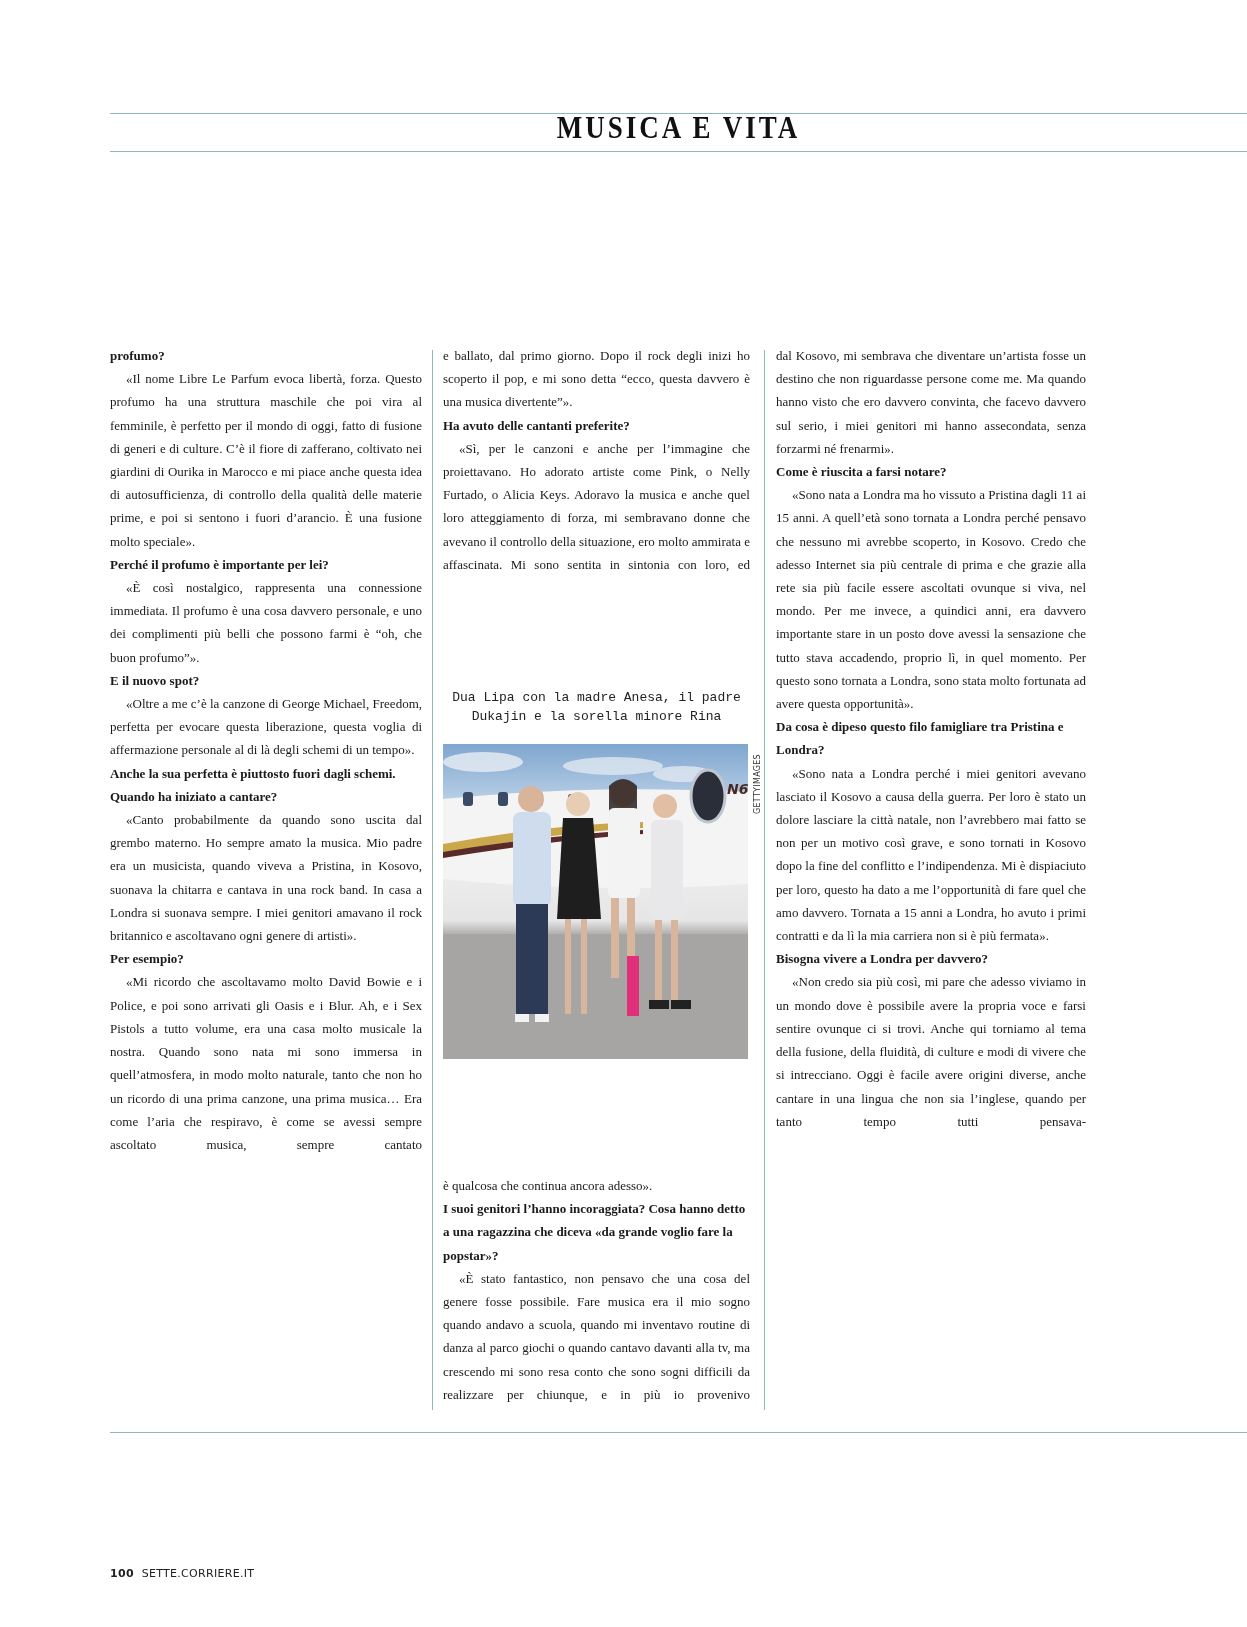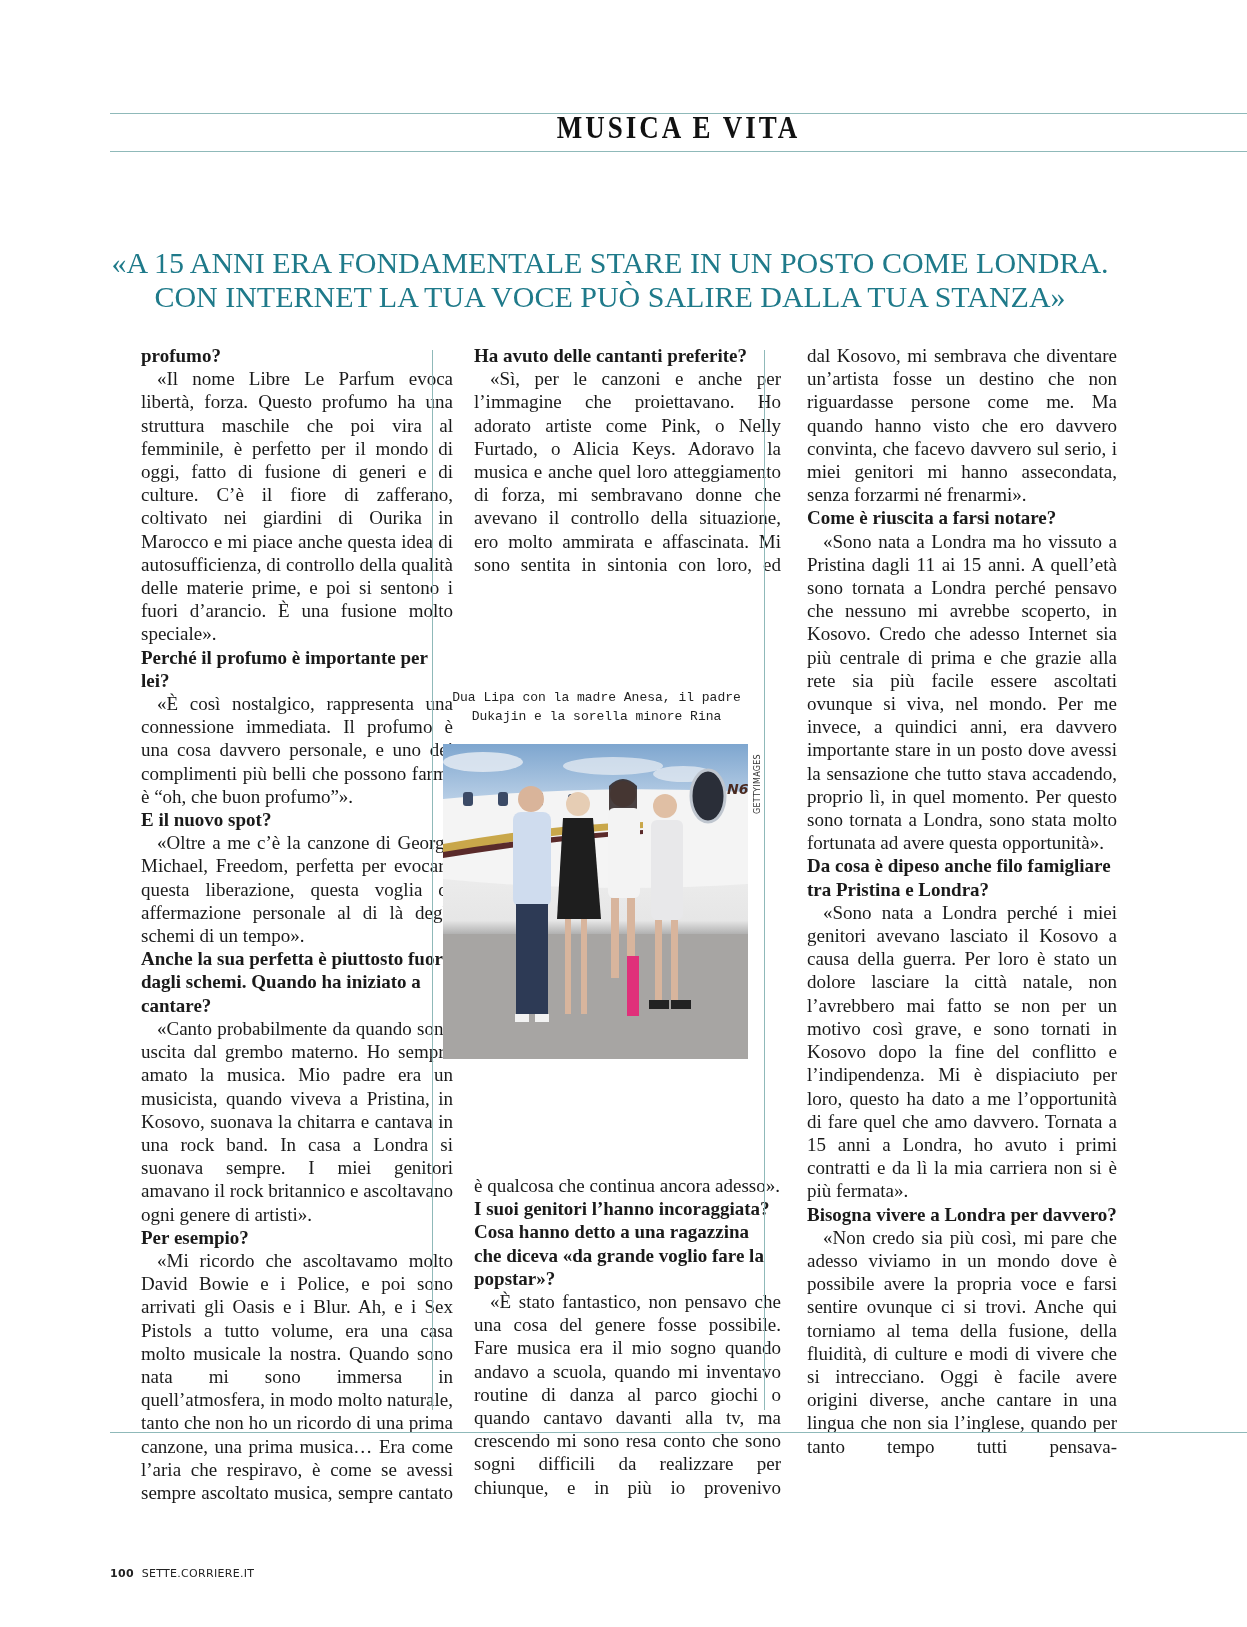--- a/index.html
+++ b/index.html
@@ -12,22 +12,22 @@
     font-size: 27px; letter-spacing: 3px; color: #111; transform: scaleY(1.15);
   }
   .pullquote {
     position: absolute; top: 246px; left: 110px; width: 1000px; text-align: center;
     font-family: "Liberation Serif", "DejaVu Serif", serif; font-size: 30px;
     line-height: 34px; color: #1f7a8a; letter-spacing: 0px;
   }
   .pullquote div { white-space: nowrap; }
   .col {
     position: absolute; top: 344px; width: 312px;
-    font-family: "Liberation Serif", "DejaVu Serif", serif; font-size: 19px;
-    line-height: 23.2px; color: #1a1a1a; text-align: justify; hyphens: manual; margin-left: 31px;
+    font-family: "Liberation Serif", "DejaVu Serif", serif; font-size: 13px;
+    line-height: 23.2px; color: #1a1a1a; text-align: justify; hyphens: manual;
   }
   .col1 { left: 110px; }
   .col2 { left: 443px; width: 307px; }
   .col3 { left: 776px; width: 310px; }
   .col p { margin: 0; text-indent: 0; }
   .col p.ans { text-indent: 16px; }
   .col p.q { font-weight: bold; text-align: left; }
   .col p.last { text-align-last: justify; }
   .vline { position: absolute; width: 1px; background: #8fb9b9; }
   .caption {
@@ -52,41 +52,38 @@
 </style>
 </head>
 <body>
 
 <div class="page">
 
   <div class="rule" style="top:113px;"></div>
   <div class="section-title">MUSICA E VITA</div>
   <div class="rule" style="top:151px;"></div>
 
-  <div class="pullquote">
-    <div>«A 15 ANNI ERA FONDAMENTALE STARE IN UN POSTO COME LONDRA.</div>
-    <div>CON INTERNET LA TUA VOCE PUÒ SALIRE DALLA TUA STANZA»</div>
-  </div>
 
   <div class="col col1">
     <p class="q">profumo?</p>
     <p class="ans">«Il nome Libre Le Parfum evoca libertà, forza. Questo profumo ha una struttura maschile che poi vira al femminile, è perfetto per il mondo di oggi, fatto di fusione di generi e di culture. C’è il fiore di zafferano, coltivato nei giardini di Ourika in Marocco e mi piace anche questa idea di autosufficienza, di controllo della qualità delle materie prime, e poi si sentono i fuori d’arancio. È una fusione molto speciale».</p>
     <p class="q">Perché il profumo è importante per lei?</p>
     <p class="ans">«È così nostalgico, rappresenta una connessione immediata. Il profumo è una cosa davvero personale, e uno dei complimenti più belli che possono farmi è “oh, che buon profumo”».</p>
     <p class="q">E il nuovo spot?</p>
     <p class="ans">«Oltre a me c’è la canzone di George Michael, Freedom, perfetta per evocare questa liberazione, questa voglia di affermazione personale al di là degli schemi di un tempo».</p>
     <p class="q">Anche la sua perfetta è piuttosto fuori dagli schemi. Quando ha iniziato a cantare?</p>
     <p class="ans">«Canto probabilmente da quando sono uscita dal grembo materno. Ho sempre amato la musica. Mio padre era un musicista, quando viveva a Pristina, in Kosovo, suonava la chitarra e cantava in una rock band. In casa a Londra si suonava sempre. I miei genitori amavano il rock britannico e ascoltavano ogni genere di artisti».</p>
     <p class="q">Per esempio?</p>
     <p class="ans last">«Mi ricordo che ascoltavamo molto David Bowie e i Police, e poi sono arrivati gli Oasis e i Blur. Ah, e i Sex Pistols a tutto volume, era una casa molto musicale la nostra. Quando sono nata mi sono immersa in quell’atmosfera, in modo molto naturale, tanto che non ho un ricordo di una prima canzone, una prima musica… Era come l’aria che respiravo, è come se avessi sempre ascoltato musica, sempre cantato</p>
   </div>
 
   <div class="vline" style="left:432px; top:350px; height:1060px;"></div>
 
   <div class="col col2">
+    <p>e ballato, dal primo giorno. Dopo il rock degli inizi ho scoperto il pop, e mi sono detta “ecco, questa davvero è una musica divertente”».</p>
     <p class="q">Ha avuto delle cantanti preferite?</p>
     <p class="ans last">«Sì, per le canzoni e anche per l’immagine che proiettavano. Ho adorato artiste come Pink, o Nelly Furtado, o Alicia Keys. Adoravo la musica e anche quel loro atteggiamento di forza, mi sembravano donne che avevano il controllo della situazione, ero molto ammirata e affascinata. Mi sono sentita in sintonia con loro, ed</p>
   </div>
 
   <div class="caption">
     <div>Dua Lipa con la madre Anesa, il padre</div>
     <div>Dukajin e la sorella minore Rina</div>
   </div>
 
   <div class="photo">
@@ -143,21 +140,21 @@
     <p class="q">I suoi genitori l’hanno incoraggiata? Cosa hanno detto a una ragazzina che diceva «da grande voglio fare la popstar»?</p>
     <p class="ans last">«È stato fantastico, non pensavo che una cosa del genere fosse possibile. Fare musica era il mio sogno quando andavo a scuola, quando mi inventavo routine di danza al parco giochi o quando cantavo davanti alla tv, ma crescendo mi sono resa conto che sono sogni difficili da realizzare per chiunque, e in più io provenivo</p>
   </div>
 
   <div class="vline" style="left:764px; top:350px; height:1060px;"></div>
 
   <div class="col col3">
     <p>dal Kosovo, mi sembrava che diventare un’artista fosse un destino che non riguardasse persone come me. Ma quando hanno visto che ero davvero convinta, che facevo davvero sul serio, i miei genitori mi hanno assecondata, senza forzarmi né frenarmi».</p>
     <p class="q">Come è riuscita a farsi notare?</p>
     <p class="ans">«Sono nata a Londra ma ho vissuto a Pristina dagli 11 ai 15 anni. A quell’età sono tornata a Londra perché pensavo che nessuno mi avrebbe scoperto, in Kosovo. Credo che adesso Internet sia più centrale di prima e che grazie alla rete sia più facile essere ascoltati ovunque si viva, nel mondo. Per me invece, a quindici anni, era davvero importante stare in un posto dove avessi la sensazione che tutto stava accadendo, proprio lì, in quel momento. Per questo sono tornata a Londra, sono stata molto fortunata ad avere questa opportunità».</p>
-    <p class="q">Da cosa è dipeso anche filo famigliare tra Pristina e Londra?</p>
+    <p class="q">Da cosa è dipeso questo filo famigliare tra Pristina e Londra?</p>
     <p class="ans">«Sono nata a Londra perché i miei genitori avevano lasciato il Kosovo a causa della guerra. Per loro è stato un dolore lasciare la città natale, non l’avrebbero mai fatto se non per un motivo così grave, e sono tornati in Kosovo dopo la fine del conflitto e l’indipendenza. Mi è dispiaciuto per loro, questo ha dato a me l’opportunità di fare quel che amo davvero. Tornata a 15 anni a Londra, ho avuto i primi contratti e da lì la mia carriera non si è più fermata».</p>
     <p class="q">Bisogna vivere a Londra per davvero?</p>
     <p class="ans last">«Non credo sia più così, mi pare che adesso viviamo in un mondo dove è possibile avere la propria voce e farsi sentire ovunque ci si trovi. Anche qui torniamo al tema della fusione, della fluidità, di culture e modi di vivere che si intrecciano. Oggi è facile avere origini diverse, anche cantare in una lingua che non sia l’inglese, quando per tanto tempo tutti pensava-</p>
   </div>
 
   <div class="rule" style="top:1432px;"></div>
 
   <div class="footer">
     <span class="pn">100</span>
     <span>SETTE.CORRIERE.IT</span>

